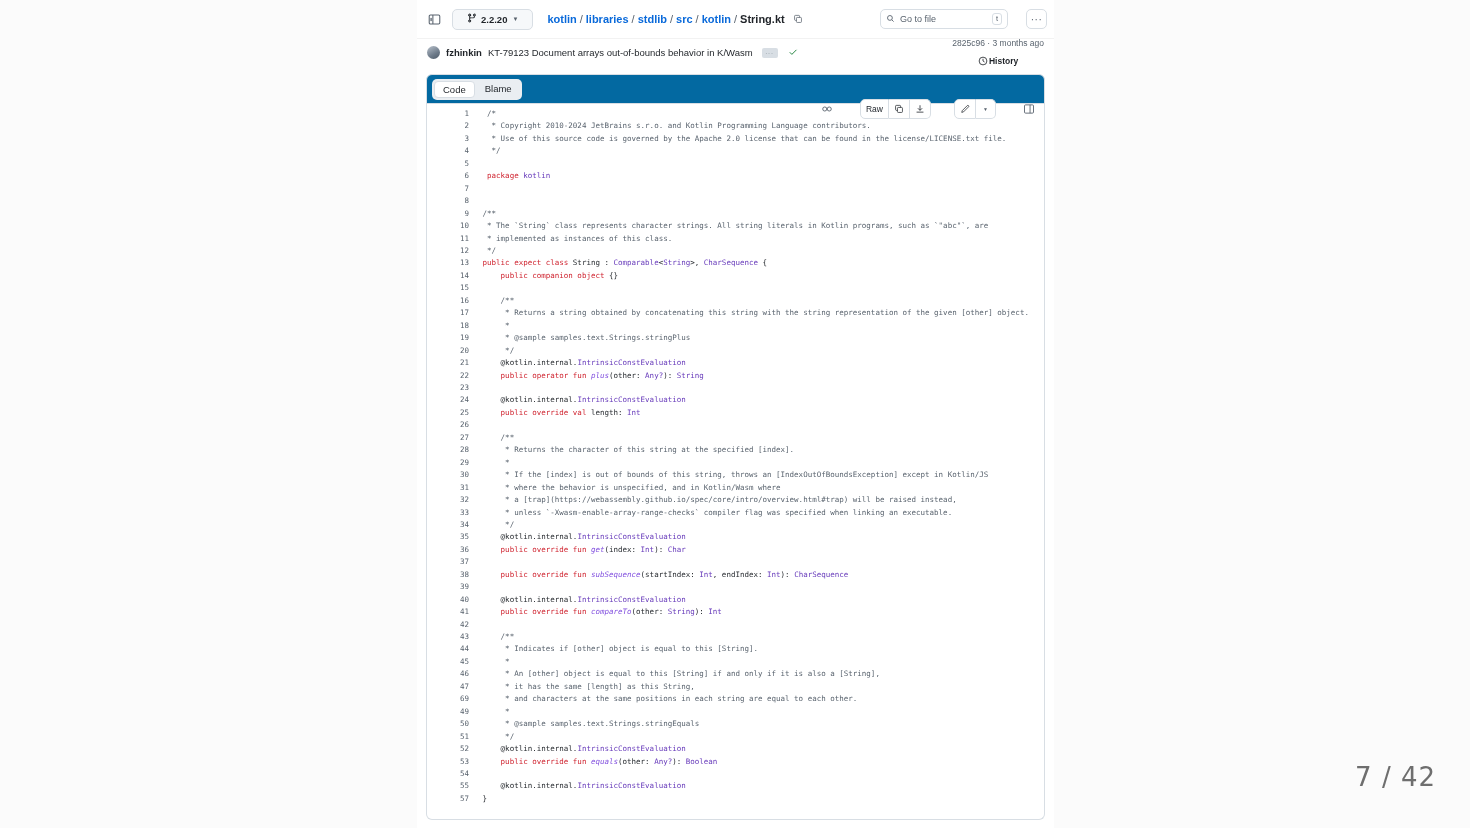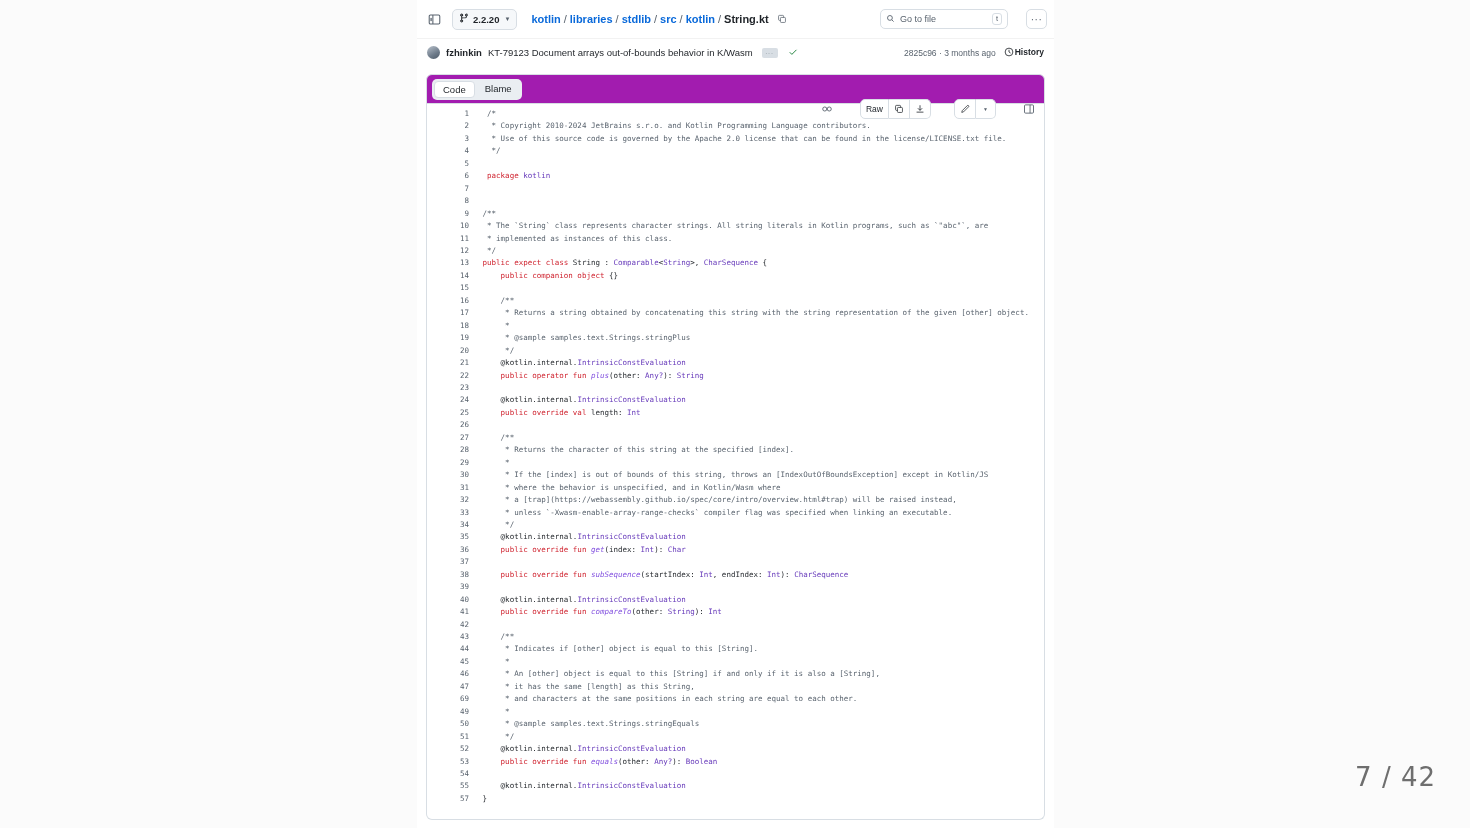--- a/index.html
+++ b/index.html
@@ -25,21 +25,21 @@
     gap: 7px;
   }
   .icon-btn {
     width: 21px; height: 20px;
     display: flex; align-items: center; justify-content: center;
     border-radius: 4px; color: #59636e;
     background: transparent;
   }
   .branch-sel {
     display: flex; align-items: center; gap: 4px;
-    height: 21px; padding: 0 6px;
+    height: 21px; padding: 0 14px;
     border: 1px solid #d8dee4; border-radius: 5px;
     background: #f6f8fa;
     font-size: 9.5px; color: #1f2328; font-weight: 600;
   }
   .branch-sel .caret { font-size: 6px; color: #59636e; margin-left:1px;}
   .crumbs {
     display: flex; align-items: center; gap: 3px;
     font-size: 11px; margin-left: 7px;
   }
   .crumbs a { color: #0969da; text-decoration: none; font-weight: 600; }
@@ -79,30 +79,30 @@
   }
   .author { font-size: 9.5px; font-weight: 700; color: #1f2328; }
   .cmsg { font-size: 9.5px; color: #1f2328; }
   .mini-hash {
     display: inline-flex; align-items:center; justify-content:center;
     min-width: 16px; height: 10px; margin-left: 3px;
     background: #d8dee4; border-radius: 2px;
     color: #59636e; font-size: 6px; letter-spacing: 1px;
   }
   .check { color: #1a7f37; font-size: 10px; margin-left: 4px; }
-  .commit-right { margin-left: auto; display: flex; align-items: center; gap: 8px; }
+  .commit-right { margin-left: auto; display: flex; align-items: center; gap: 8px; flex-direction: column; }
   .sha { font-size: 8.5px; color: #59636e; }
   .history { display: flex; align-items: flex-start; gap: 1px; font-size: 8.5px; color: #1f2328; font-weight: 600; }
 
   
   .ftool {
     display: flex; align-items: center;
     height: 30px; margin: 8px 9px 0 9px;
     border: 1px solid #d8dee4; border-radius: 6px 6px 0 0;
-    background: #a21caf; padding: 0 5px;
+    background: #0369a1; padding: 0 5px;
   }
   .seg { display: flex; background: #eaeef2; border-radius: 5px; padding: 2px; gap: 2px; }
   .seg .tab {
     font-size: 9.5px; color: #1f2328; padding: 2px 8px; border-radius: 4px;
   }
   .seg .tab.active { background: #ffffff; border: 1px solid #d8dee4; font-weight: 400; }
   .ftool-right { margin-left: auto; display: flex; align-items: flex-start; gap: 23px; margin-top: 40px; }
   .tbtn {
     height: 20px; min-width: 20px; padding: 0 5px;
     border: 1px solid #d8dee4; border-radius: 5px; background: #fff;

